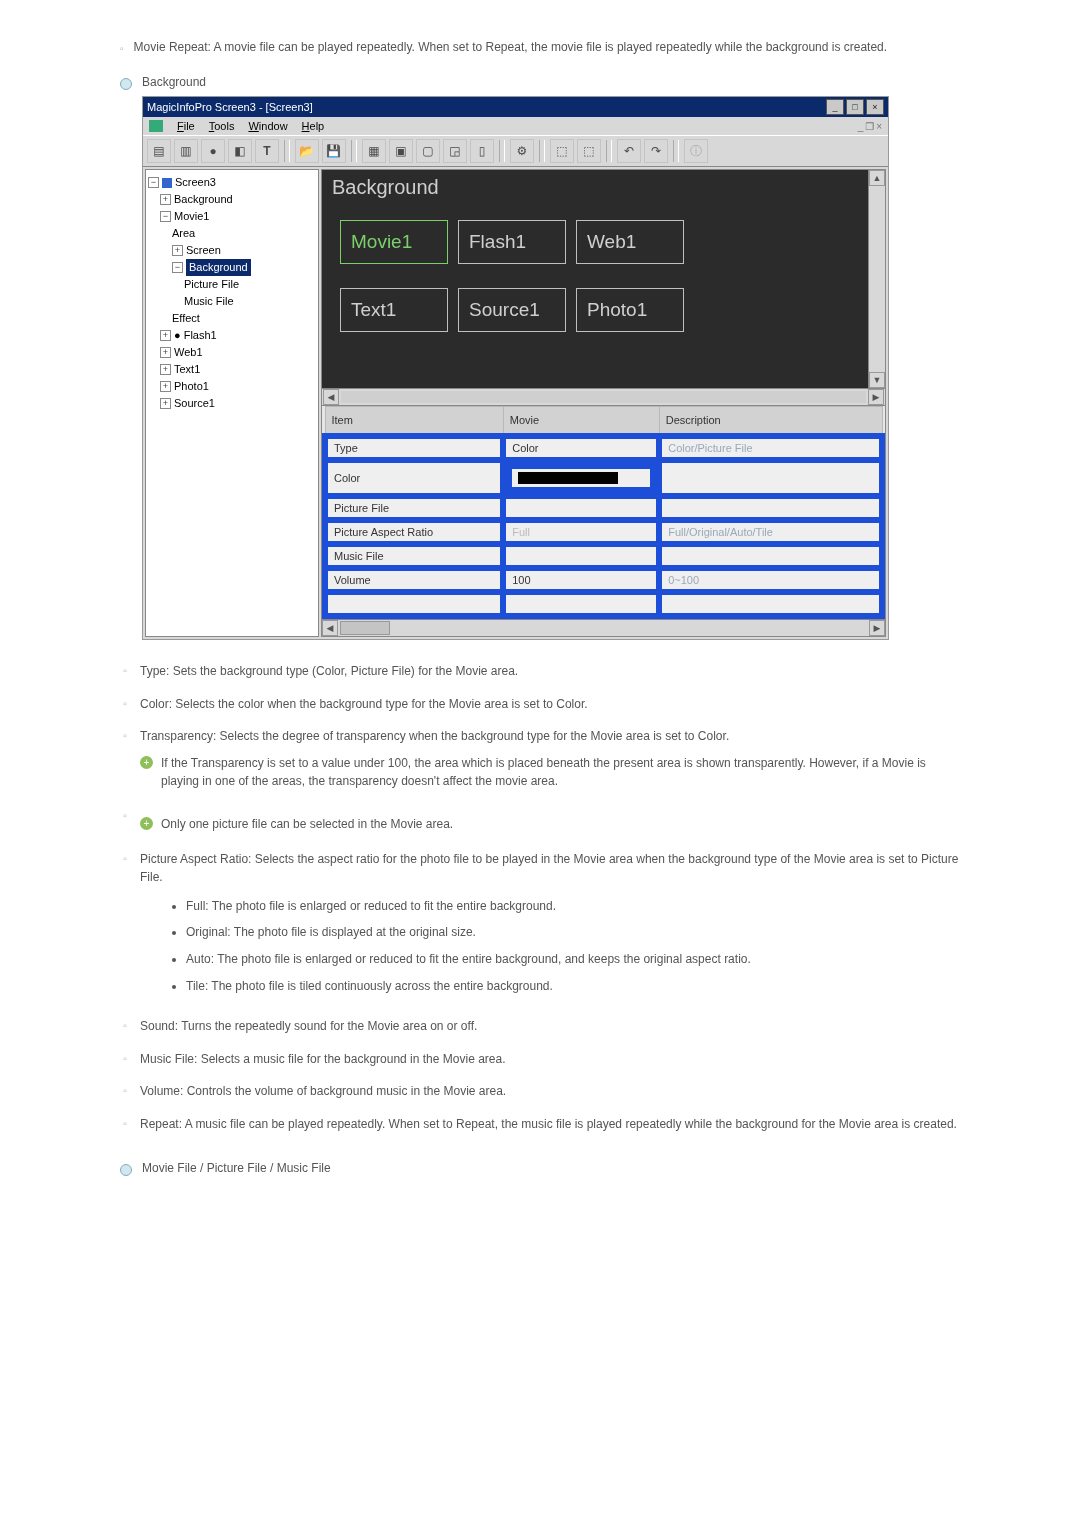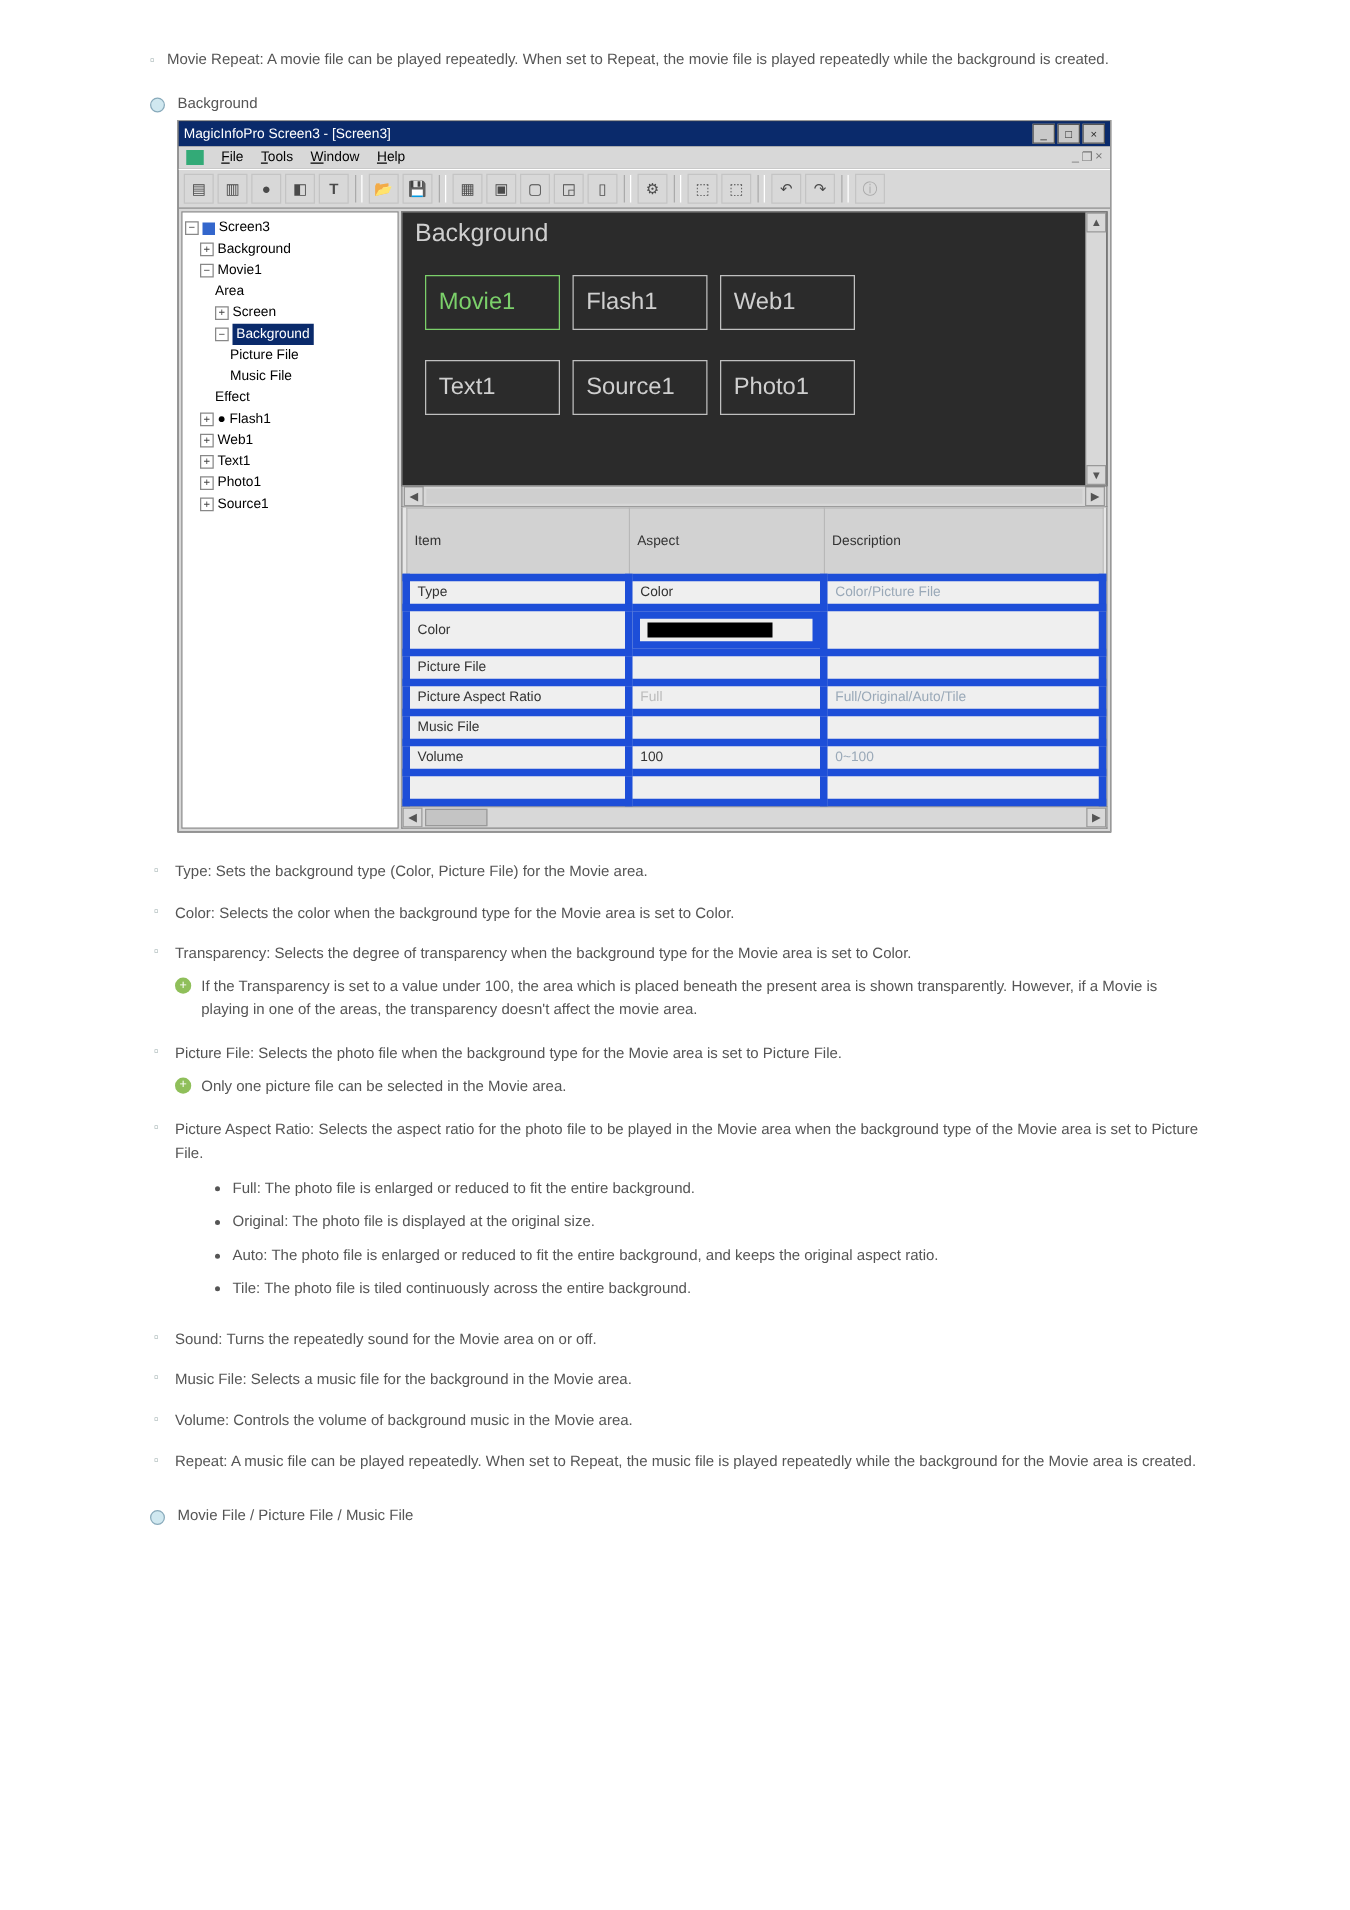--- a/index.html
+++ b/index.html
@@ -33,21 +33,21 @@
   .row1{left:18px;top:50px}
   .row2{left:18px;top:118px}
   .tile{border:1px solid #bfbfbf;color:#cfcfcf;font-size:19px;padding:8px 10px;min-width:86px;height:26px;display:flex;align-items:center}
   .tile.sel{border:1px solid #7bd06a;color:#7bd06a}
   .scrollV{position:absolute;right:0;top:0;width:16px;height:100%;background:#d8d8d8;border-left:1px solid #888;display:flex;flex-direction:column;justify-content:space-between;align-items:center}
   .scrollV span,.scrollH span{font-size:9px;color:#555;width:14px;height:14px;display:flex;align-items:center;justify-content:center;background:#d8d8d8;border:1px solid #999}
   .scrollH{height:16px;background:#d8d8d8;border:1px solid #888;border-top:none;display:flex;justify-content:space-between;align-items:center;padding:0 1px}
   .scrollH .track{flex:1;margin:0 2px;height:12px;background:#cfcfcf}
   .props{background:#e6e6e6;border:1px solid #888;border-top:none;font-size:11px;color:#333}
   .props table{border-collapse:collapse;width:100%}
-  .props th{background:#d2d2d2;text-align:left;font-weight:normal;padding:20px 6px;border:1px solid #b8b8b8}
+  .props th{background:#d2d2d2;text-align:left;font-weight:normal;padding:7px 6px;border:1px solid #b8b8b8}
   .props td{padding:3px 6px;border:6px solid #1d4ed8;background:#efefef}
   .props td.desc{color:#9aa9b8}
   .props td.dim{color:#bbb}
   .props .colorCell{display:flex;align-items:center}
   .props .swatch{width:100px;height:12px;background:#000;display:inline-block}
   .scrollH2{height:16px;background:#d8d8d8;border:1px solid #888;border-top:none;display:flex;align-items:center}
   .scrollH2 .btn{font-size:9px;color:#555;width:14px;height:14px;display:flex;align-items:center;justify-content:center;background:#d8d8d8;border:1px solid #999}
   .scrollH2 .thumb{width:48px;height:12px;background:#c4c4c4;border:1px solid #999;margin-left:2px}
   .scrollH2 .fill{flex:1}
   
@@ -206,21 +206,21 @@
         <span>◀</span>
             <div class="track"></div>
             <span>▶</span>
       </div>
 
       <div class="props">
         <table>
           <tbody>
                 <tr>
             <th style="width:32%">Item</th>
-            <th style="width:28%">Aspect</th>
+            <th style="width:28%">Movie</th>
             <th>Description</th>
           </tr>
           <tr>
                   <td>Type</td>
                   <td>Color</td>
                   <td class="desc">Color/Picture File</td>
                 </tr>
           <tr>
                   <td>Color</td>
                   <td class="colorCell">
@@ -281,21 +281,20 @@
       <span>Transparency: Selects the degree of transparency when the background type for the Movie area is set to Color.</span>
       <div class="sub">
             <span class="plus">+</span>
             <span class="t">If the Transparency is set to a value under 100, the area which is placed beneath the present area is shown transparently. However, if a Movie is playing in one of the areas, the transparency doesn't affect the movie area.</span>
           </div>
     </span>
   </div>
   <div class="li">
         <span class="m">▫</span>
     <span class="t">
-      <span>Picture File: Selects the photo file when the background type for the Movie area is set to Picture File.</span>
       <div class="sub">
             <span class="plus">+</span>
             <span class="t">Only one picture file can be selected in the Movie area.</span>
           </div>
     </span>
   </div>
   <div class="li">
         <span class="m">▫</span>
     <span class="t">
       <span>Picture Aspect Ratio: Selects the aspect ratio for the photo file to be played in the Movie area when the background type of the Movie area is set to Picture File.</span>

